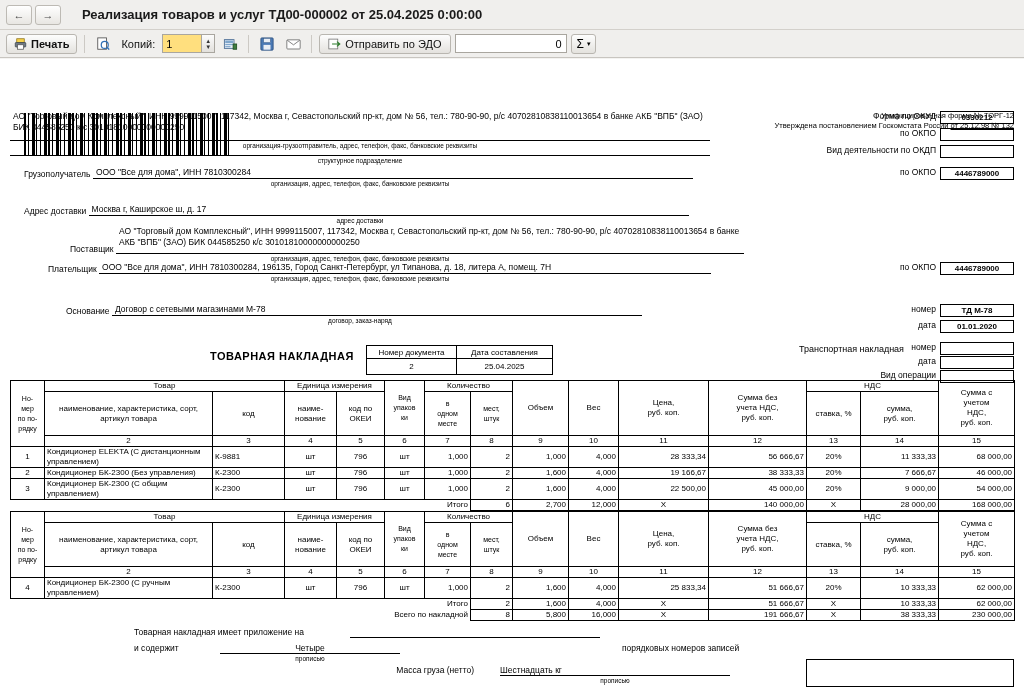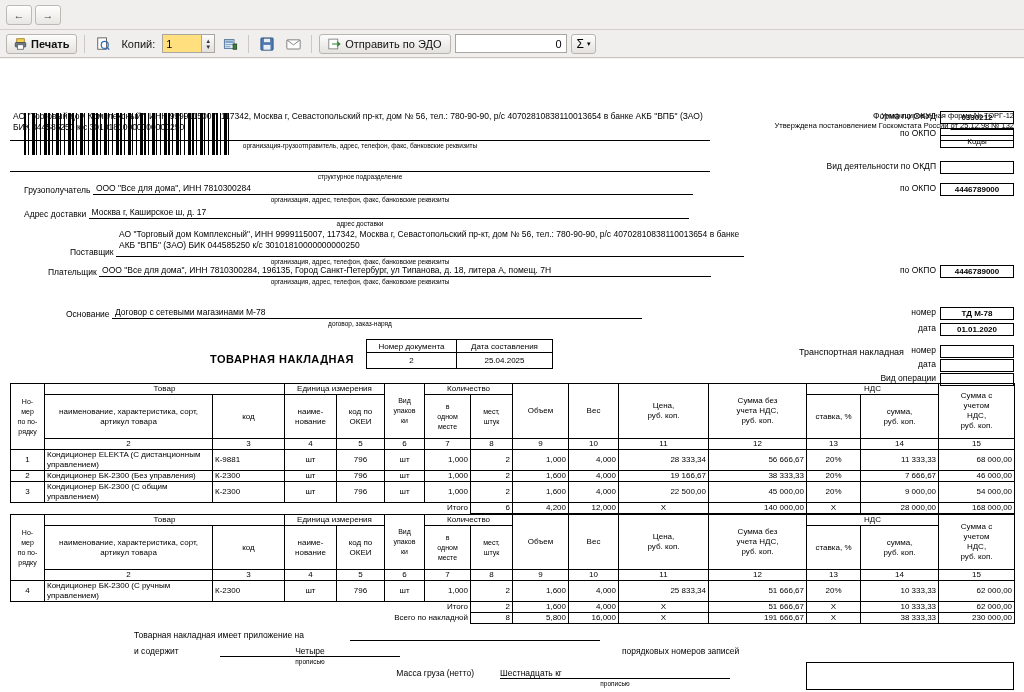--- a/index.html
+++ b/index.html
@@ -141,20 +141,21 @@
 
 <div class="app">
 
   <div class="titlebar">
     <div class="nav-btn">
       <span>←</span>
     </div>
     <div class="nav-btn">
       <span>→</span>
     </div>
+    <div class="win-title">Реализация товаров и услуг ТД00-000002 от 25.04.2025 0:00:00</div>
   </div>
 
   <div class="toolbar">
     <div class="tb-print">
       <svg width="13" height="12" viewBox="0 0 16 16">
         <rect x="3" y="1" width="10" height="5" fill="#f7d24a" stroke="#8a6d12"></rect>
         <rect x="1" y="6" width="14" height="6" rx="1" fill="#6f7a85" stroke="#3e454c"></rect>
         <rect x="4" y="9" width="8" height="6" fill="#fff" stroke="#555"></rect>
       </svg>
       <span>Печать</span>
@@ -230,63 +231,58 @@
       <div class="barcode"></div>
 
       <div class="top-right">
         <div class="tr-line">Унифицированная форма № ТОРГ-12</div>
         <div class="tr-line">
           <span>Утверждена постановлением Госкомстата России</span>
           <span class="u">от 25.12.98 № 132</span>
         </div>
       </div>
 
-      <div style="position:absolute;right:0;top:24px;width:268px;">
-        <div style="display:flex;justify-content:flex-end;">
-          <div style="width:74px;border:1px solid #000;text-align:center;font-size:8px;height:13px;line-height:12px;">Коды</div>
-        </div>
-      </div>
 
       <div style="position:relative;margin-top:46px;height:34px;">
         <div style="width:700px;">
           <div class="fill" style="width:700px;border-bottom:1px solid #000;min-height:30px;">АО "Торговый дом Комплексный", ИНН 9999115007, 117342, Москва г, Севастопольский пр-кт, дом № 56, тел.: 780-90-90, р/с 40702810838110013654 в банке АКБ "ВПБ" (ЗАО) БИК 044585250 к/с 30101810000000000250</div>
           <div class="cap" style="width:700px;">организация-грузоотправитель, адрес, телефон, факс, банковские реквизиты</div>
         </div>
         <div style="position:absolute;right:0;top:0;display:flex;align-items:flex-start;gap:4px;">
           <span class="rlbl">Форма по ОКУД</span>
           <div class="rbox">0330212</div>
         </div>
         <div style="position:absolute;right:0;top:17px;display:flex;align-items:flex-start;gap:4px;">
           <span class="rlbl">по ОКПО</span>
           <div class="rbox empty"></div>
         </div>
       </div>
 
-      <div style="position:relative;height:20px;margin-top:16px;">
+      <div style="position:relative;height:20px;margin-top:0;">
         <div style="width:700px;">
           <div class="fill" style="width:700px;height:11px;">&nbsp;</div>
           <div class="cap" style="width:700px;">структурное подразделение</div>
         </div>
         <div style="position:absolute;right:0;top:0;display:flex;align-items:flex-start;gap:4px;">
           <span class="rlbl">Вид деятельности по ОКДП</span>
           <div class="rbox empty"></div>
         </div>
       </div>
 
       <div style="position:relative;height:22px;margin-top:2px;">
         <span class="lbl-left" style="padding-left:14px;">Грузополучатель</span>
         <span class="fill" style="width:600px;">ООО "Все для дома", ИНН 7810300284</span>
         <div class="cap" style="width:700px;">организация, адрес, телефон, факс, банковские реквизиты</div>
         <div style="position:absolute;right:0;top:0;display:flex;align-items:flex-start;gap:4px;">
           <span class="rlbl">по ОКПО</span>
           <div class="rbox">4446789000</div>
         </div>
       </div>
 
-      <div style="position:relative;height:22px;margin-top:2px;">
+      <div style="position:relative;height:22px;margin-top:15px;">
         <span class="lbl-left" style="padding-left:14px;">Адрес доставки</span>
         <span class="fill" style="width:600px;">Москва г, Каширское ш, д. 17</span>
         <div class="cap" style="width:700px;">адрес доставки</div>
       </div>
 
       <div style="position:relative;height:36px;margin-top:0;">
         <span class="lbl-left" style="padding-left:60px;">Поставщик</span>
         <span class="fill" style="width:628px;min-height:28px;">АО "Торговый дом Комплексный", ИНН 9999115007, 117342, Москва г, Севастопольский пр-кт, дом № 56, тел.: 780-90-90, р/с 40702810838110013654 в банке АКБ "ВПБ" (ЗАО) БИК 044585250 к/с 30101810000000000250</span>
         <div class="cap" style="width:700px;">организация, адрес, телефон, факс, банковские реквизиты</div>
       </div>
@@ -310,21 +306,21 @@
           <div class="rbox">ТД М-78</div>
         </div>
         <div style="position:absolute;right:0;top:16px;display:flex;align-items:flex-start;gap:4px;">
           <span class="rlbl">дата</span>
           <div class="rbox">01.01.2020</div>
         </div>
       </div>
 
       <div style="position:relative;height:46px;margin-top:6px;">
         <div style="position:absolute;left:200px;top:16px;" class="tn-title">ТОВАРНАЯ НАКЛАДНАЯ</div>
-        <table class="mini-tbl" style="position:absolute;left:356px;top:2px;">
+        <table class="mini-tbl" style="position:absolute;left:356px;top:11px;">
           <tbody>
               <tr>
             <td style="width:90px;">
               <span>Номер документа</span>
             </td>
             <td style="width:96px;">
               <span>Дата составления</span>
             </td>
           </tr>
           <tr>
@@ -473,21 +469,21 @@
           <td class="r">4,000</td>
           <td class="r">22 500,00</td>
           <td class="r">45 000,00</td>
           <td class="c">20%</td>
           <td class="r">9 000,00</td>
           <td class="r">54 000,00</td>
         </tr>
         <tr>
           <td colspan="7" class="r" style="border-left:none;border-bottom:none;border-top:none;">Итого</td>
           <td class="r">6</td>
-          <td class="r">4,200</td>
+          <td class="r">2,700</td>
           <td class="r">12,000</td>
           <td class="c">X</td>
           <td class="r">140 000,00</td>
           <td class="c">X</td>
           <td class="r">28 000,00</td>
           <td class="r">168 000,00</td>
         </tr>
       </tbody>
         </table>
 

